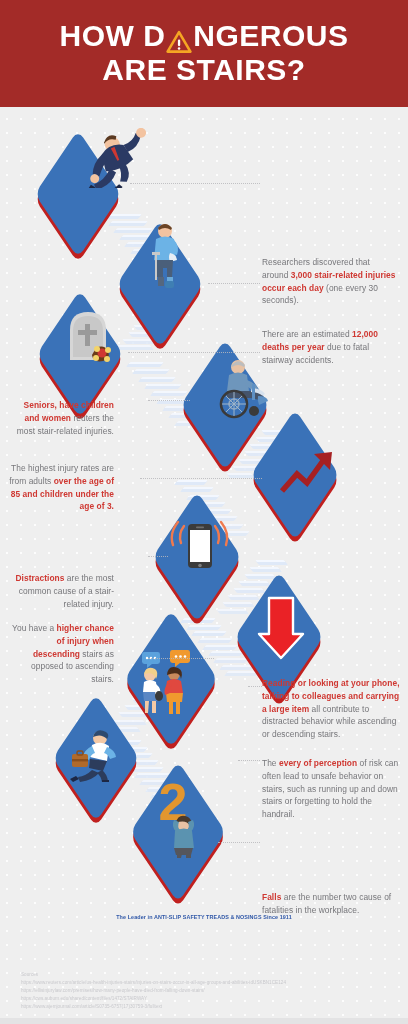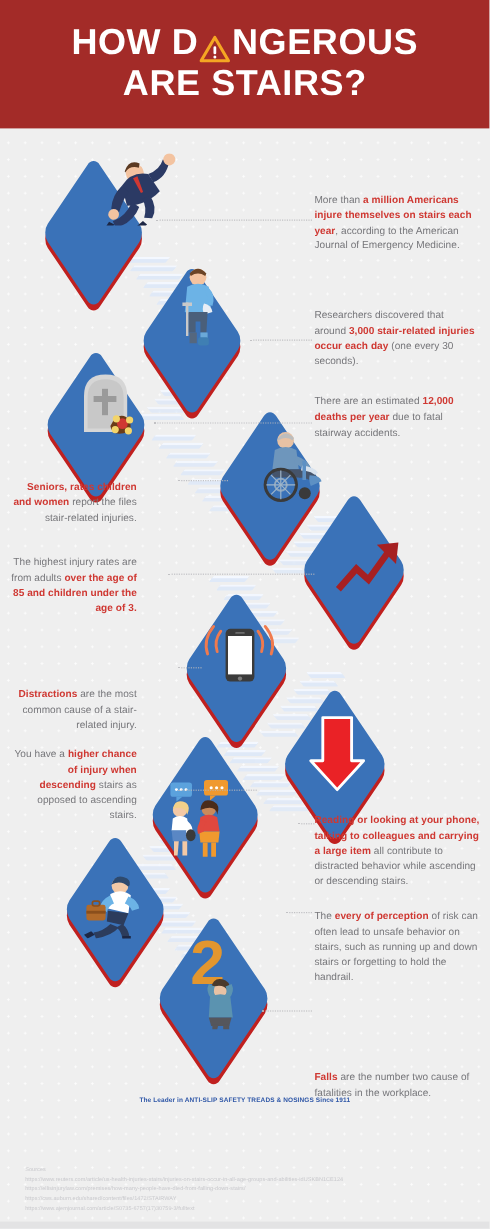--- a/index.html
+++ b/index.html
@@ -453,24 +453,23 @@
   <div class="dots" style="left:208px;top:283px;width:52px;"></div>
   <div class="dots" style="left:128px;top:352px;width:132px;"></div>
   <div class="dots" style="left:148px;top:400px;width:42px;"></div>
   <div class="dots" style="left:140px;top:478px;width:122px;"></div>
   <div class="dots" style="left:148px;top:556px;width:20px;"></div>
   <div class="dots" style="left:148px;top:658px;width:66px;"></div>
   <div class="dots" style="left:248px;top:686px;width:14px;"></div>
   <div class="dots" style="left:238px;top:760px;width:22px;"></div>
   <div class="dots" style="left:218px;top:842px;width:42px;"></div>
 
-  <div class="txt left" style="left:262px;top:160px;width:136px;"><span>More than </span><b>a million Americans injure themselves on stairs each year</b><span>, according to the American Journal of Emergency Medicine.</span></div>
   <div class="txt left" style="left:262px;top:256px;width:136px;"><span>Researchers discovered that around </span><b>3,000 stair-related injuries occur each day</b><span> (one every 30 seconds).</span></div>
   <div class="txt left" style="left:262px;top:328px;width:136px;"><span>There are an estimated </span><b>12,000 deaths per year</b><span> due to fatal stairway accidents.</span></div>
-  <div class="txt right" style="left:8px;top:399px;width:106px;"><b>Seniors, rates children and women</b><span> report the files stair-related injuries.</span></div>
+  <div class="txt right" style="left:8px;top:399px;width:106px;"><b>Seniors, have children and women</b><span> reuters the most stair-related injuries.</span></div>
   <div class="txt right" style="left:8px;top:462px;width:106px;"><span>The highest injury rates are from adults </span><b>over the age of 85 and children under the age of 3.</b></div>
   <div class="txt right" style="left:8px;top:572px;width:106px;"><b>Distractions</b><span> are the most common cause of a stair-related injury.</span></div>
   <div class="txt left" style="left:262px;top:677px;width:140px;"><b>Reading or looking at your phone, talking to colleagues and carrying a large item</b><span> all contribute to distracted behavior while ascending or descending stairs.</span></div>
   <div class="txt right" style="left:8px;top:622px;width:106px;"><span>You have a </span><b>higher chance of injury when descending</b><span> stairs as opposed to ascending stairs.</span></div>
   <div class="txt left" style="left:262px;top:757px;width:140px;"><span>The </span><b>every of perception</b><span> of risk can often lead to unsafe behavior on stairs, such as running up and down stairs or forgetting to hold the handrail.</span></div>
   <div class="txt left" style="left:262px;top:845px;width:140px;margin-top:46px;"><b>Falls</b><span> are the number two cause of fatalities in the workplace.</span></div>
 
   <div class="logo-wrap">
     <div class="logo-tag">The Leader in ANTI-SLIP SAFETY TREADS &amp; NOSINGS Since 1911</div>
   </div>

